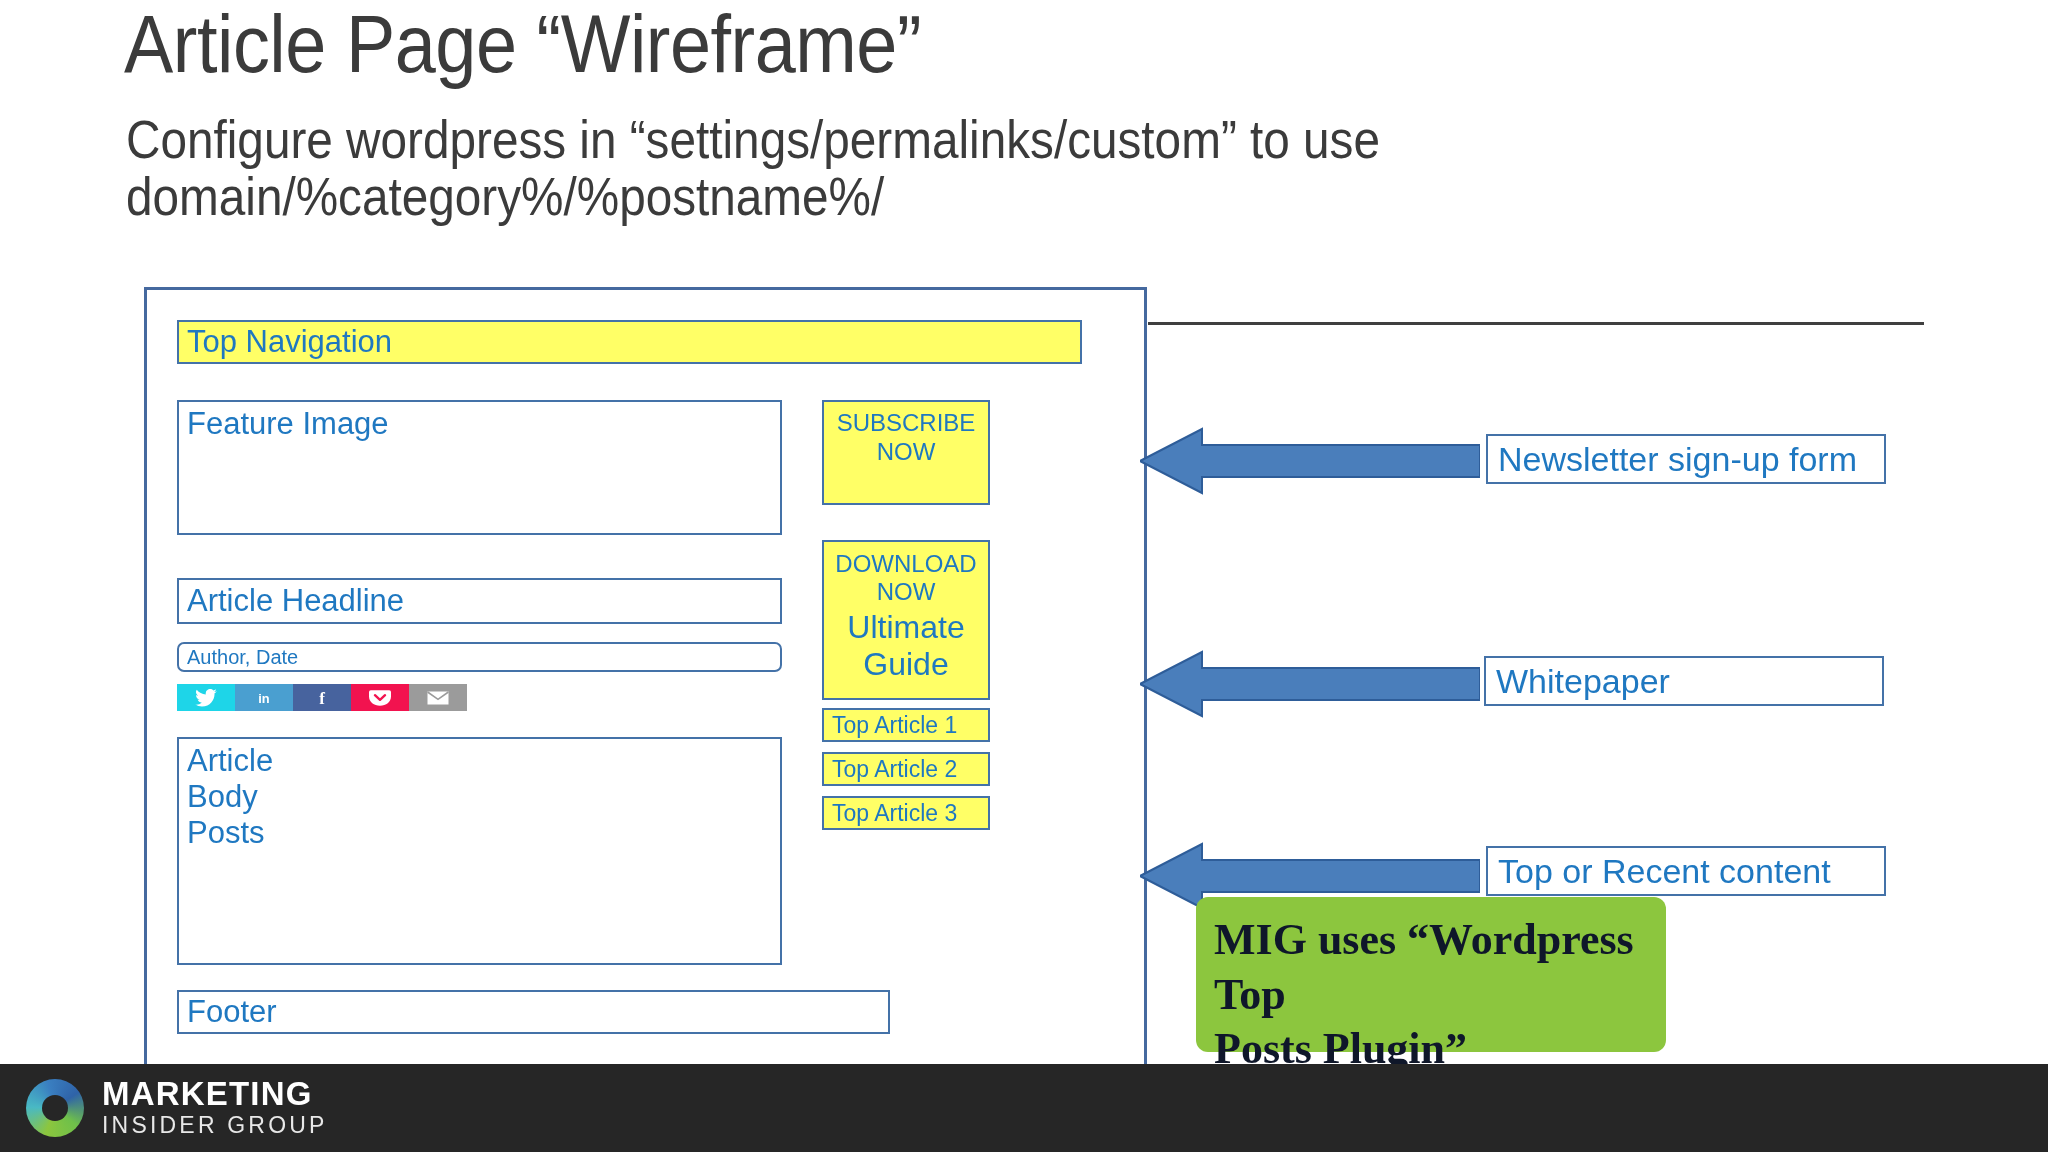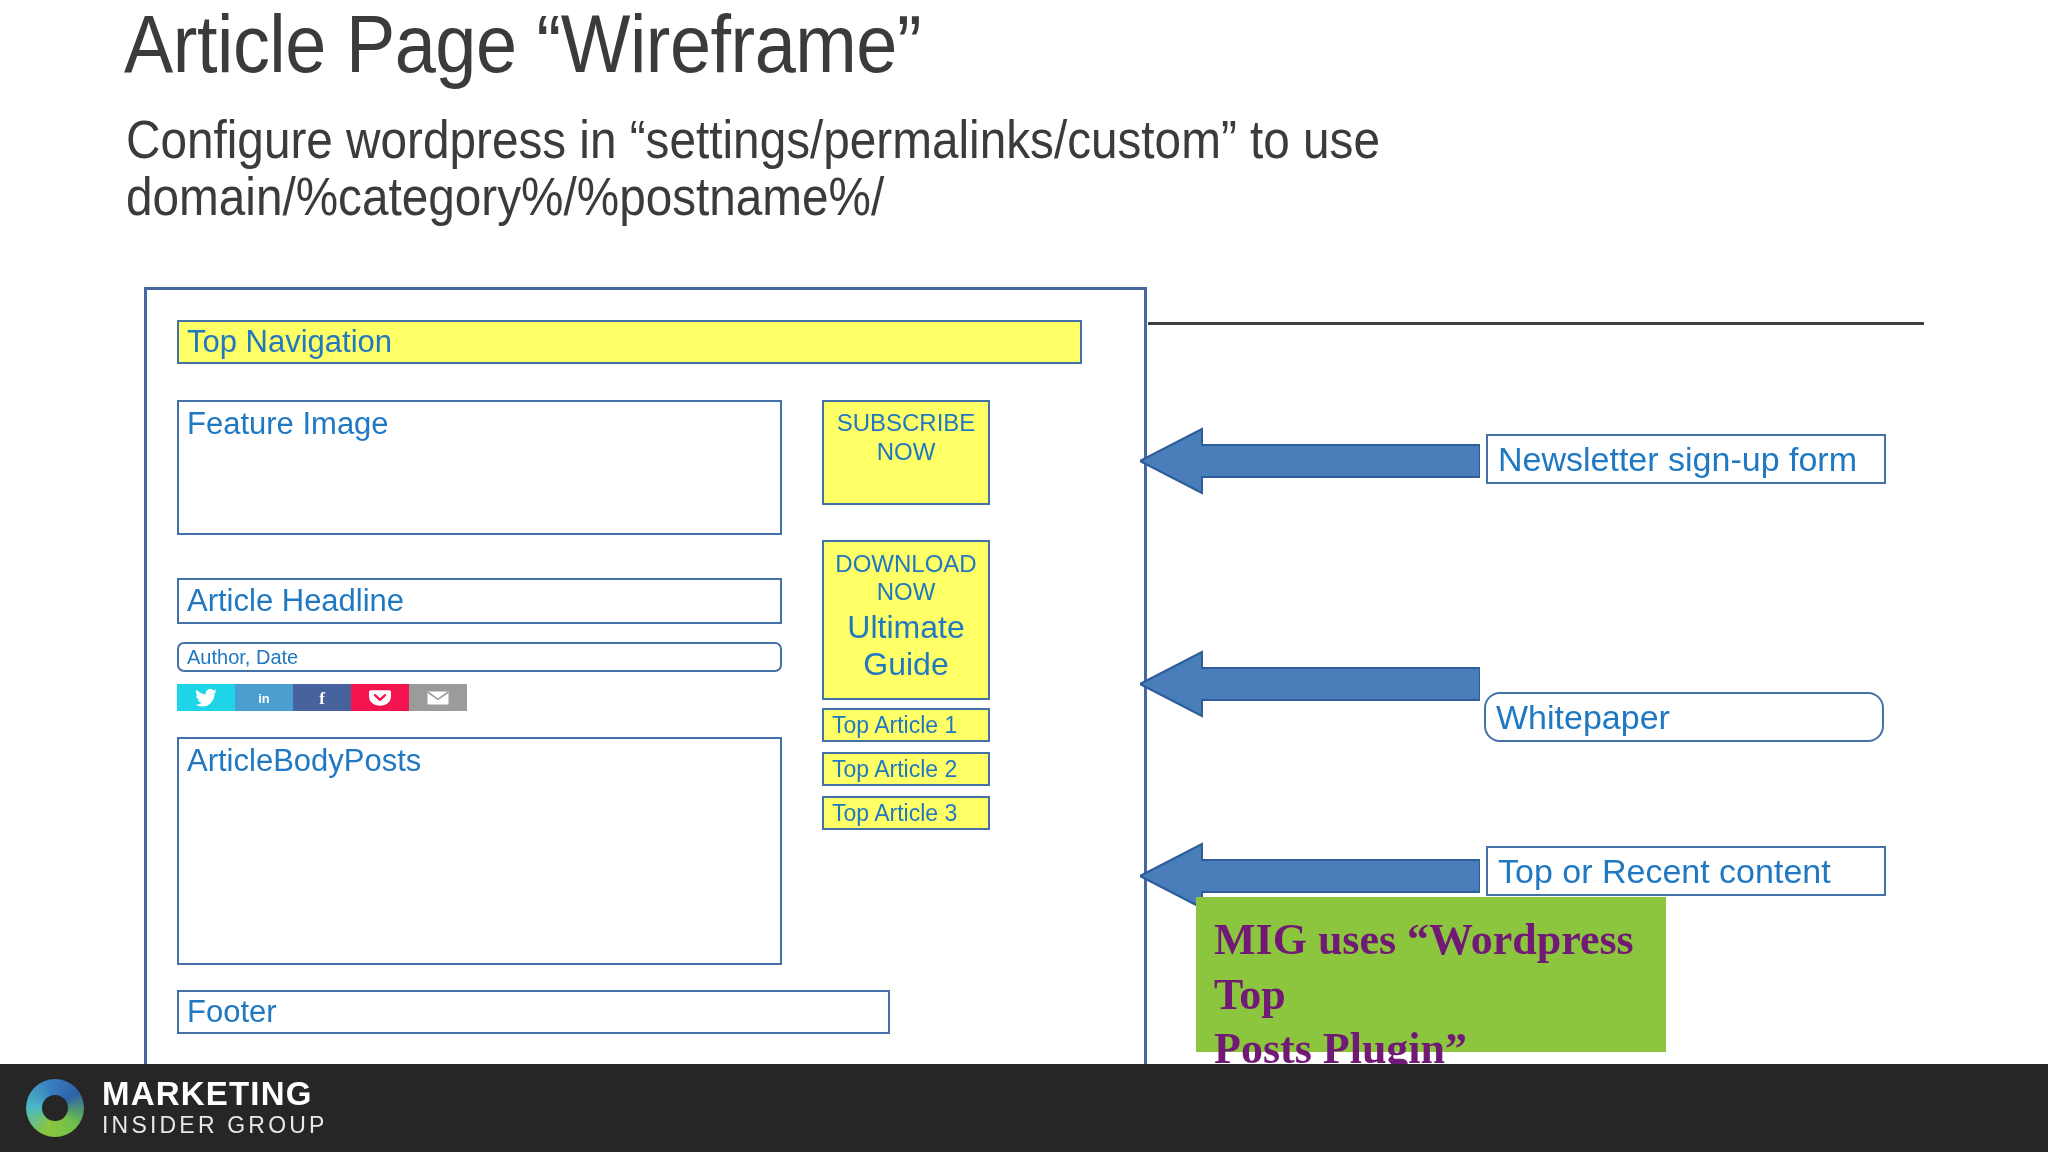--- a/index.html
+++ b/index.html
@@ -51,21 +51,21 @@
   .topnav   { left: 30px;  top: 30px;  width: 905px; height: 44px;
               align-items:center; font-size: 31px; }
   .feature  { left: 30px;  top: 110px; width: 605px; height: 135px;
               align-items:flex-start; font-size: 31px; }
   .headline { left: 30px;  top: 288px; width: 605px; height: 46px;
               align-items:center; font-size: 31px; }
   .authdate { left: 30px;  top: 352px; width: 605px; height: 30px;
               align-items:center; font-size: 20px; border-radius: 7px; }
   .bodycopy { left: 30px;  top: 447px; width: 605px; height: 228px;
               align-items:flex-start; font-size: 31px; line-height:1.16;
-              flex-direction: row; }
+              flex-direction: column; }
   .footer   { left: 30px;  top: 700px; width: 713px; height: 44px;
               align-items:center; font-size: 31px; }
 
   .subscribe { left: 675px; top: 110px; width: 168px; height: 105px;
                align-items:flex-start; justify-content:center;
                text-align:center; font-size: 24px; line-height:1.22;
                padding-top: 6px; }
   .download  { left: 675px; top: 250px; width: 168px; height: 160px;
                flex-direction: column; align-items:center;
                text-align:center; padding-top: 8px; }
@@ -113,33 +113,34 @@
     position: absolute;
     border: 2px solid #4472a8;
     background: #ffffff;
     color: #1f78c1;
     font-size: 34px;
     display: flex; align-items: center;
     padding: 2px 10px;
     white-space: nowrap;
   }
   .co-1 { left: 1486px; top: 434px; width: 400px; height: 50px; }
-  .co-2 { left: 1484px; top: 692px; width: 400px; height: 50px; border-radius: 16px; }
+  .co-2 { left: 1484px; top: 656px; width: 400px; height: 50px; }
   .co-3 { left: 1486px; top: 846px; width: 400px; height: 50px; }
 
   
   .green-note {
     position: absolute; left: 1196px; top: 897px;
     width: 470px; height: 155px;
     background: #8cc63e;
-    color: #701a75;
+    color: #0f172a;
     font-family: "Liberation Serif", serif;
     font-weight: bold;
     font-size: 44px; line-height: 1.24;
     padding: 16px 18px 0 18px;
+    border-radius: 12px;
   }
 
   
   .brandbar {
     position: absolute; left: 0; bottom: 0;
     width: 2048px; height: 88px;
     background: #262626;
     display: flex; align-items: center;
   }
   .logo-ring {

